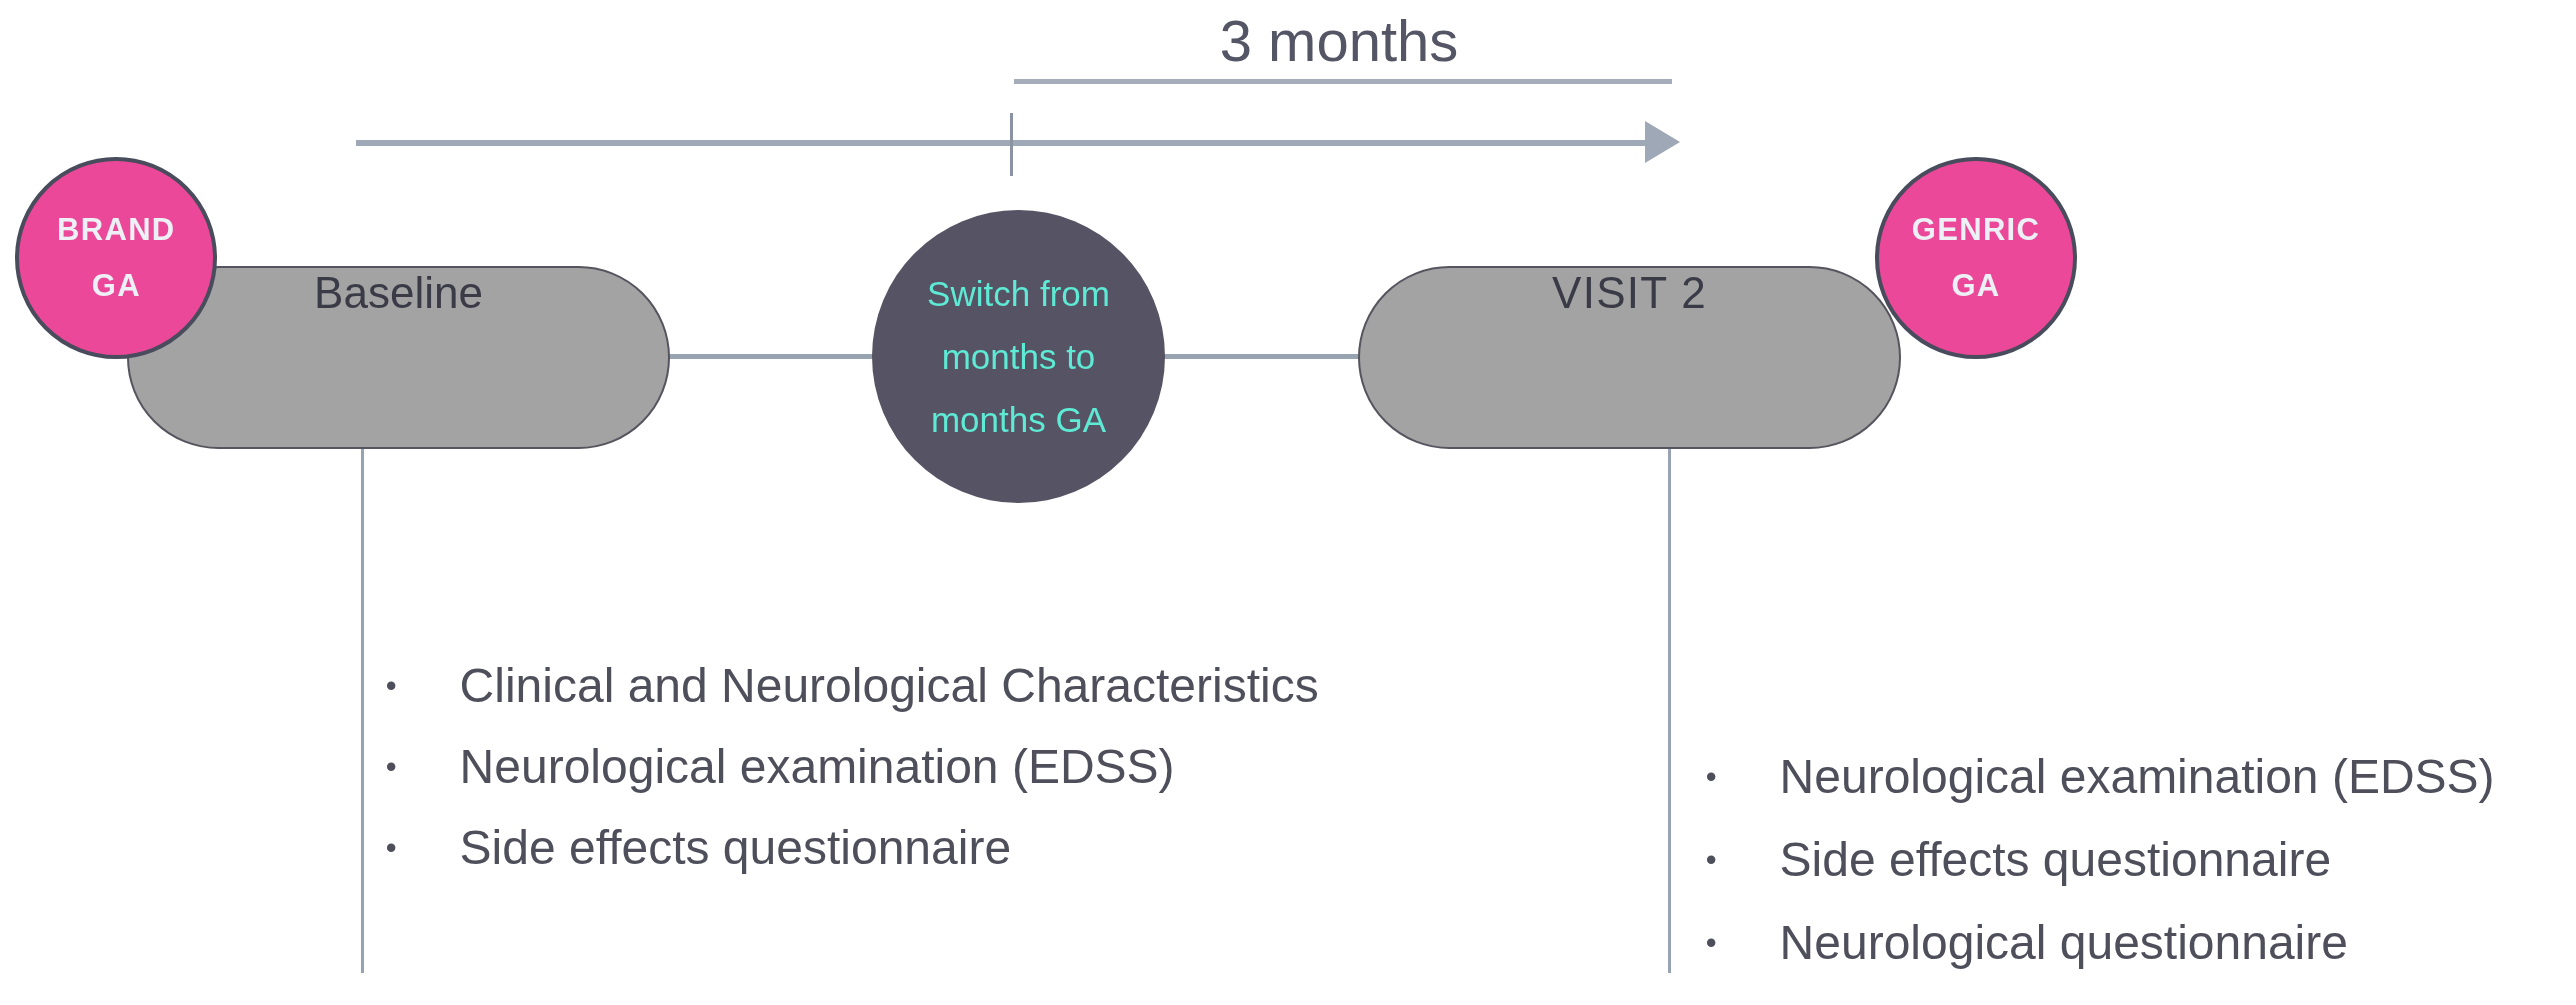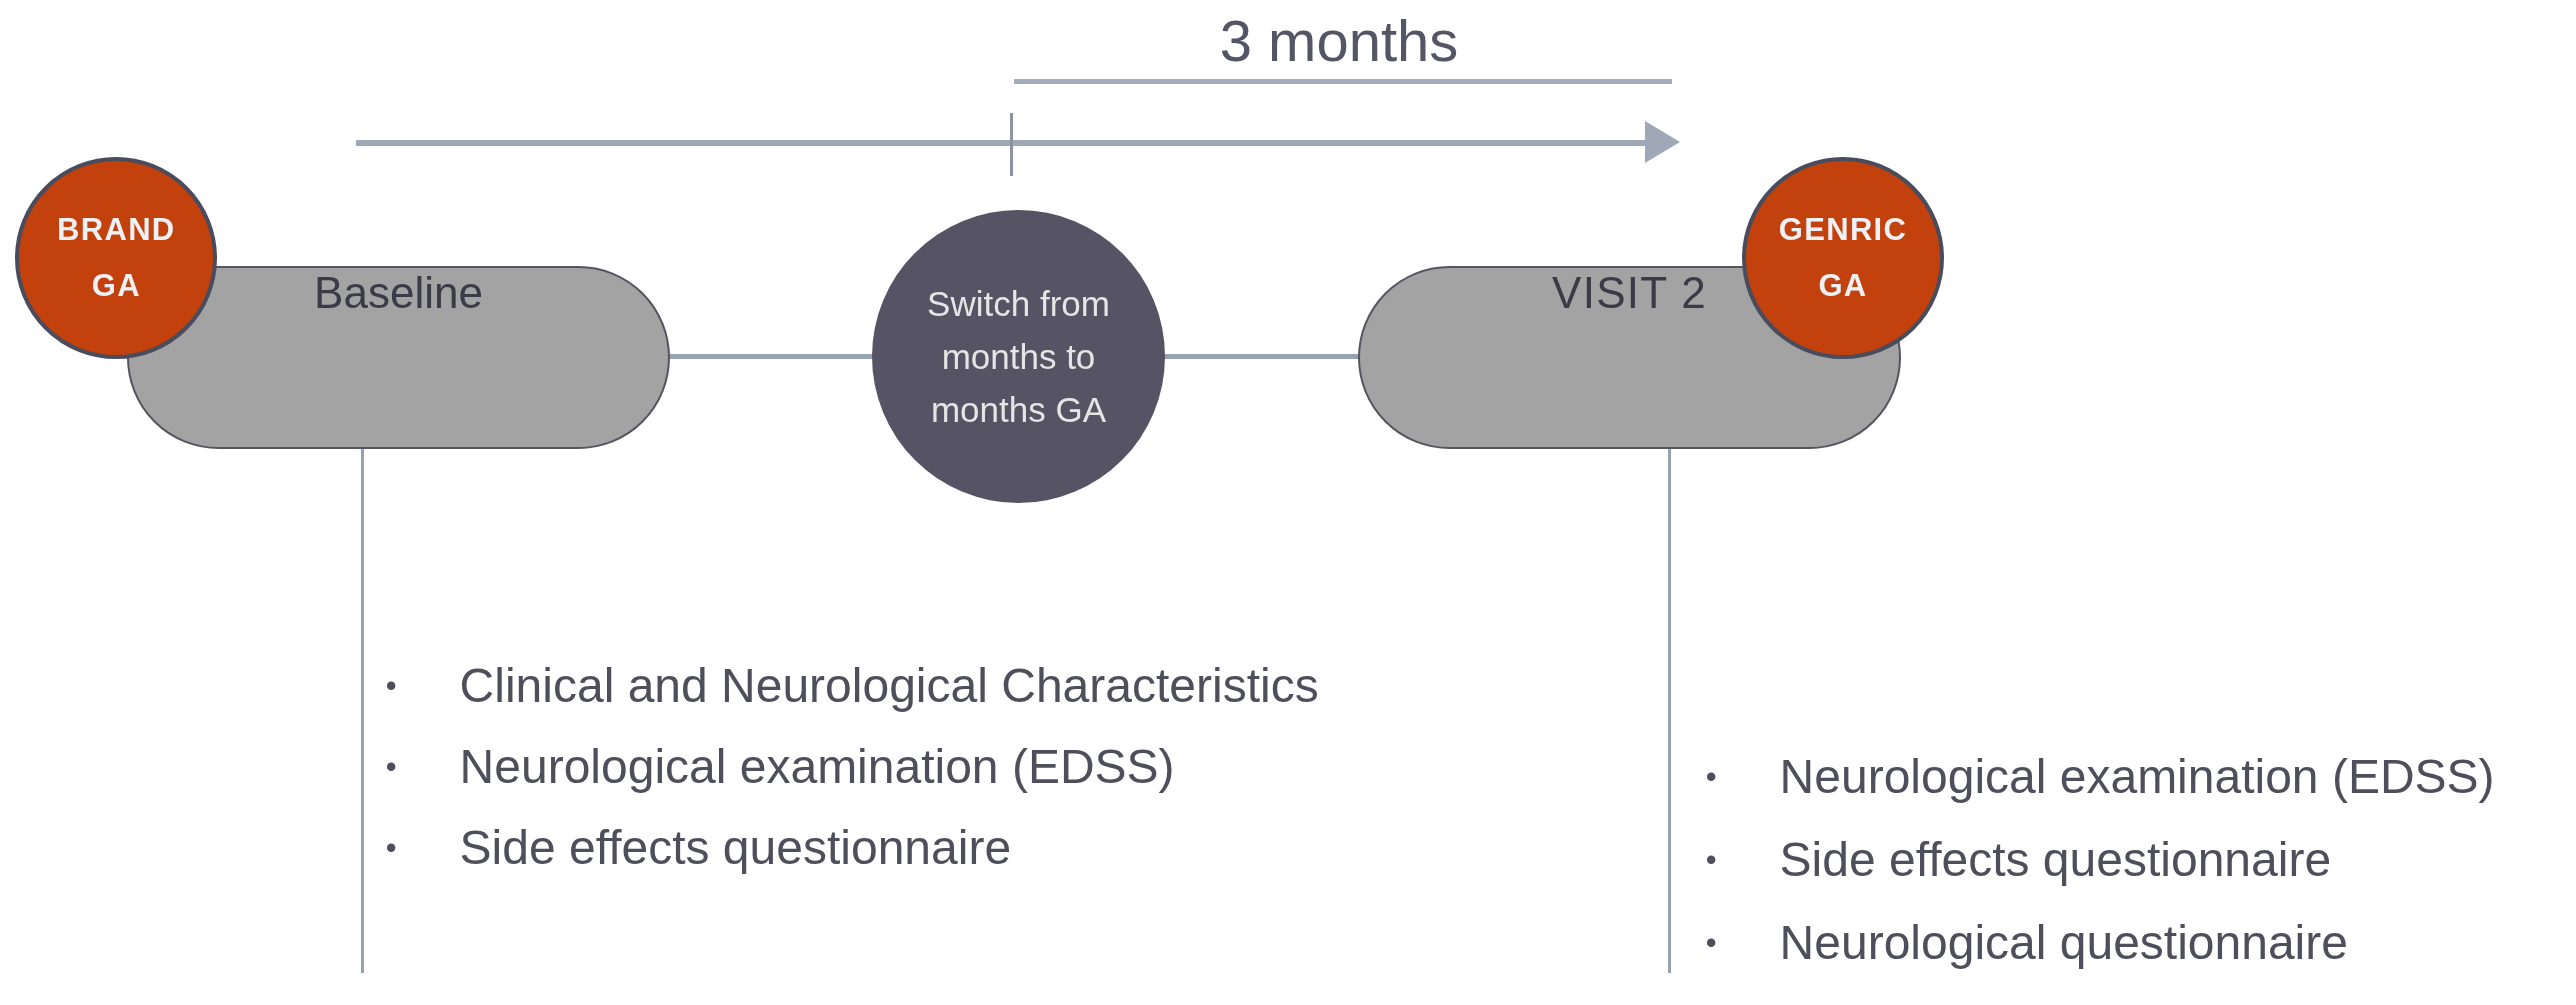--- a/index.html
+++ b/index.html
@@ -51,35 +51,35 @@
     background: #a3a3a3; border: 2.7px solid #56555F; border-radius: 93px;
     box-sizing: border-box; display: flex; align-items: flex-start; justify-content: center;
     font-size: 44px; color: #3A3B47; z-index: 2;
   }
   .pill-baseline { left: 127px; }
   .pill-visit2   { left: 1358px; letter-spacing: 1.3px; }
 
   
   .badge {
     position: absolute; top: 157px; width: 202px; height: 202px;
-    background: #c2410c; border: 4.7px solid #484C5C; border-radius: 50%;
+    background: #ec4899; border: 4.7px solid #484C5C; border-radius: 50%;
     box-sizing: border-box; display: flex; flex-direction: column;
     align-items: center; justify-content: center; gap: 20px;
     font-size: 31px; font-weight: 600; letter-spacing: 1.3px; color: #EDF0F4;
     z-index: 4; text-align: center;
   }
   .badge-brand   { left: 15.3px; }
-  .badge-generic { left: 1742px; }
+  .badge-generic { left: 1875px; }
 
   
   .switch-circle {
     position: absolute; left: 872px; top: 210px; width: 293px; height: 293px;
     background: #565364; border-radius: 50%;
     display: flex; flex-direction: column; align-items: center; justify-content: center;
-    gap: 13px; font-size: 35px; color: #e5e5e5; text-align: center; z-index: 3;
+    gap: 23px; font-size: 35px; color: #5eead4; text-align: center; z-index: 3;
   }
 
   
   .assess-list { position: absolute; display: flex; flex-direction: column; z-index: 1; }
   .list-baseline { left: 380px;  top: 645px; }
   .list-visit2   { left: 1700px; top: 735px; }
   .assess-item { display: flex; align-items: center; font-size: 48px; color: #4E4F5B; }
   .list-baseline .assess-item { height: 81px; }
   .list-visit2   .assess-item { height: 83px; }
   .bullet {

